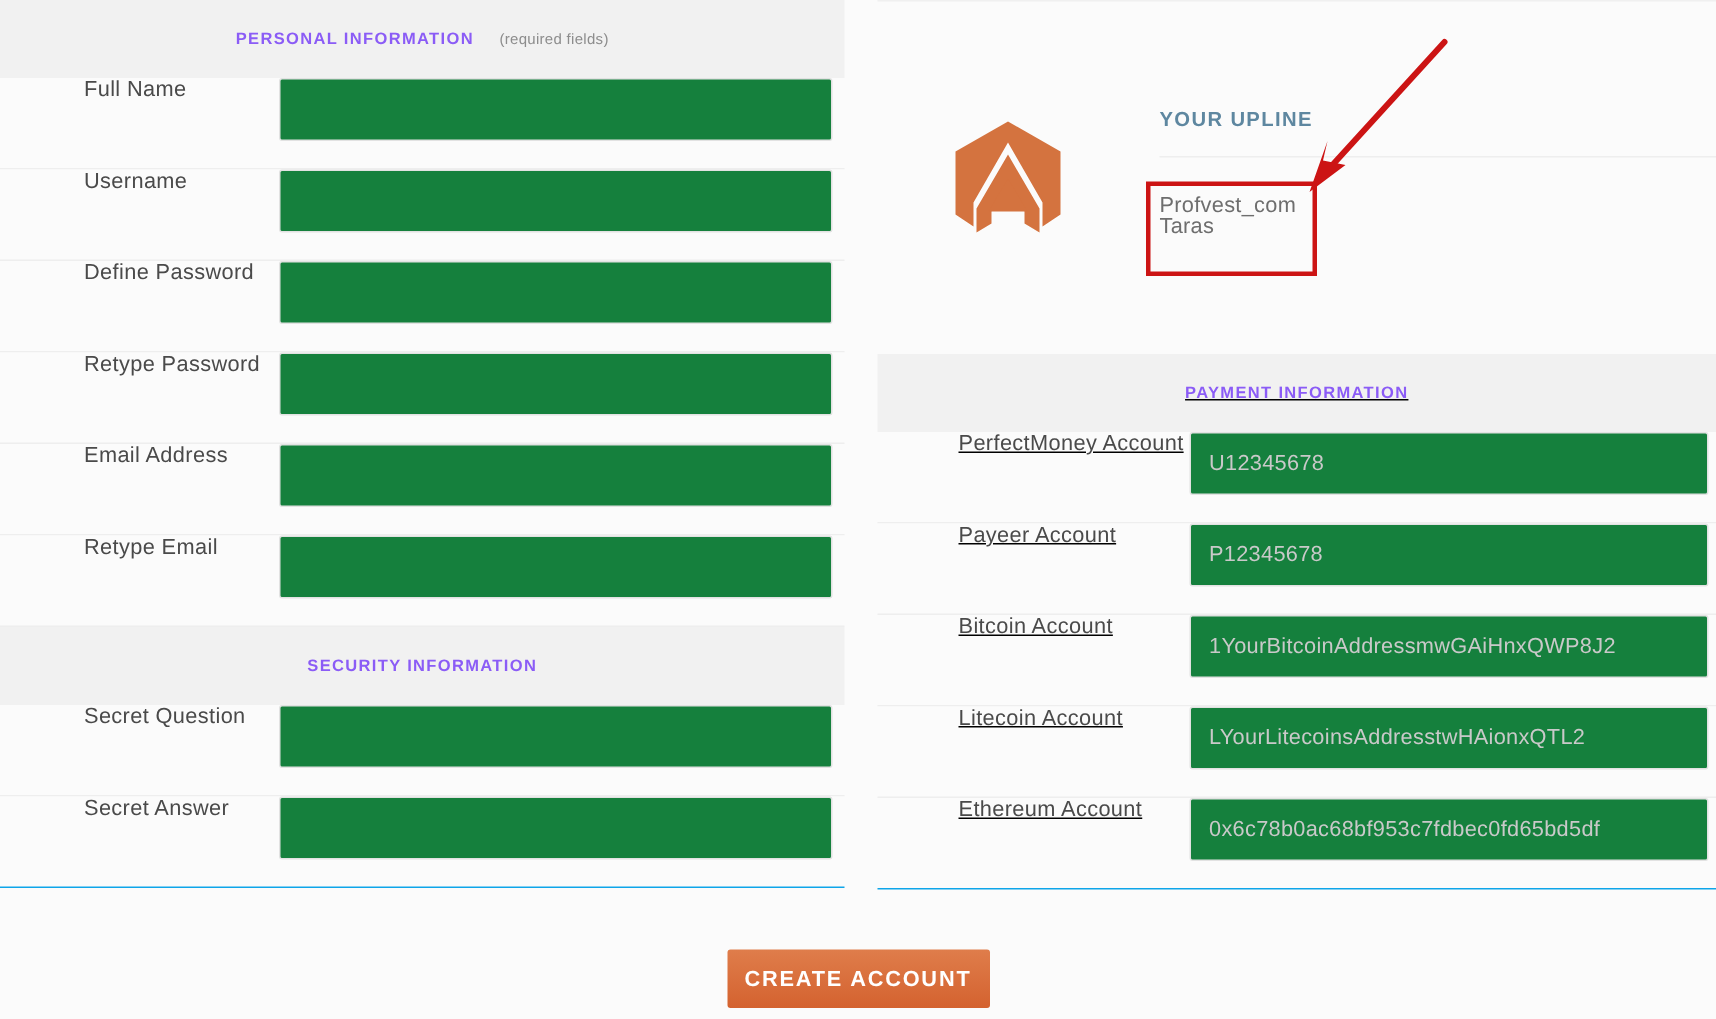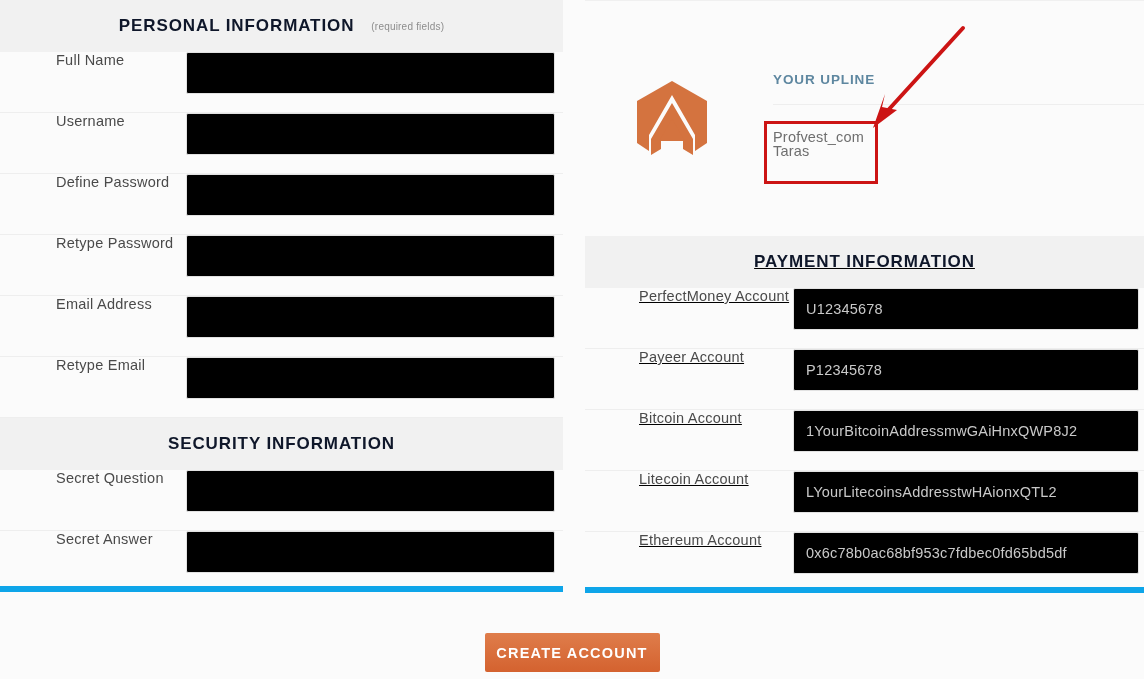--- a/index.html
+++ b/index.html
@@ -35,22 +35,22 @@
   
   .section-band {
     background: #f1f1f1;
     height: 52px;
     display: flex;
     align-items: center;
     justify-content: center;
     white-space: nowrap;
   }
   .section-title {
-    color: #0f172a;
-    font-size: 17px;
+    color: #8b5cf6;
+    font-size: 11px;
     font-weight: bold;
     letter-spacing: 0.9px;
     text-transform: uppercase;
   }
   .section-note {
     color: #8d8d8d;
     font-size: 10px;
     margin-left: 17px;
     letter-spacing: 0.2px;
   }
@@ -58,33 +58,33 @@
   
   .frow {
     position: relative;
     height: 61px;
     display: flex;
     align-items: flex-start;
     border-bottom: 1px solid #eeeeee;
     background: #fbfbfb;
     padding-left: 44px;
   }
-  .frow:last-child { border-bottom: 6px solid #0ea5e9; }
+  .frow:last-child { border-bottom: 1px solid #0ea5e9; }
 
   .flabel {
     font-size: 14.5px;
     color: #4a4a4a;
     letter-spacing: 0.25px;
     white-space: nowrap;
   }
 
   .finput {
     position: absolute;
     height: 42px;
-    background: #000000;
+    background: #15803d;
     border: 1px solid #e2e2e2;
     border-radius: 2px;
     display: flex;
     align-items: center;
     padding: 0 12px;
     font-size: 14.5px;
     color: #c9c9c9;
     letter-spacing: 0.2px;
     overflow: hidden;
     white-space: nowrap;

